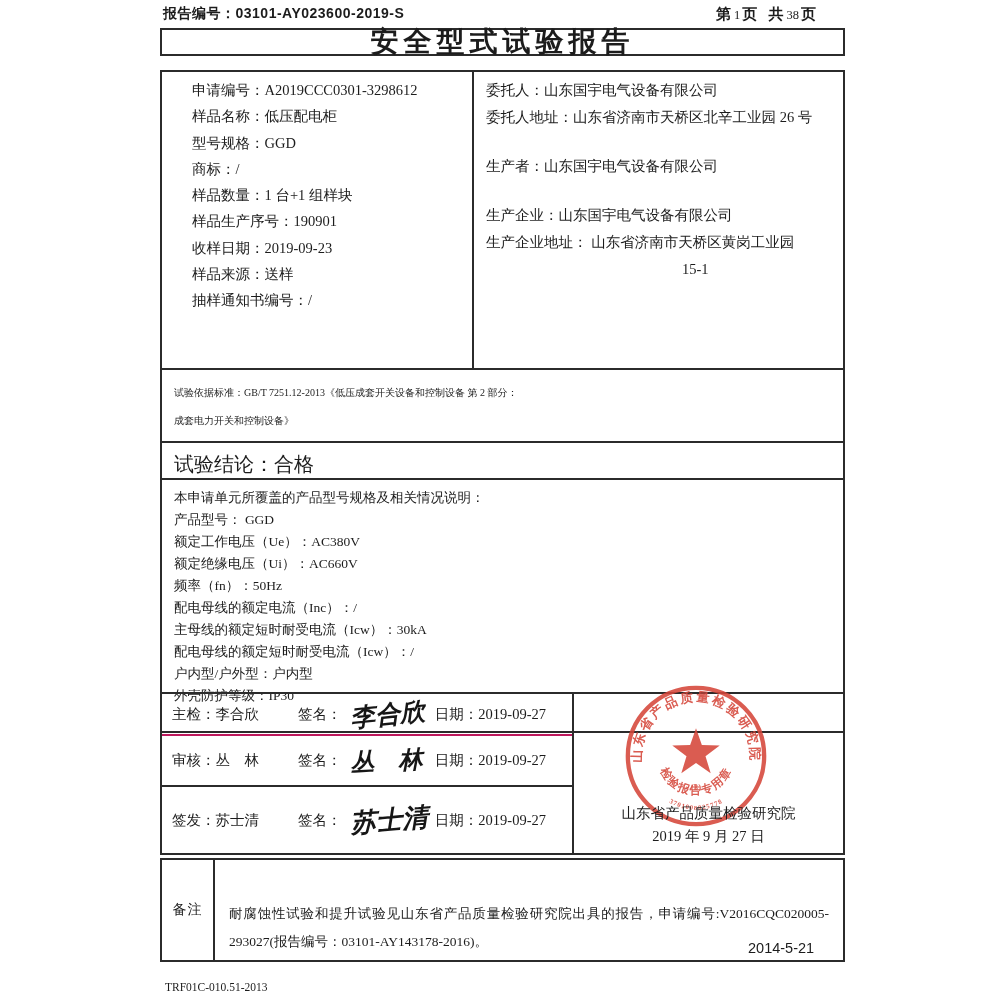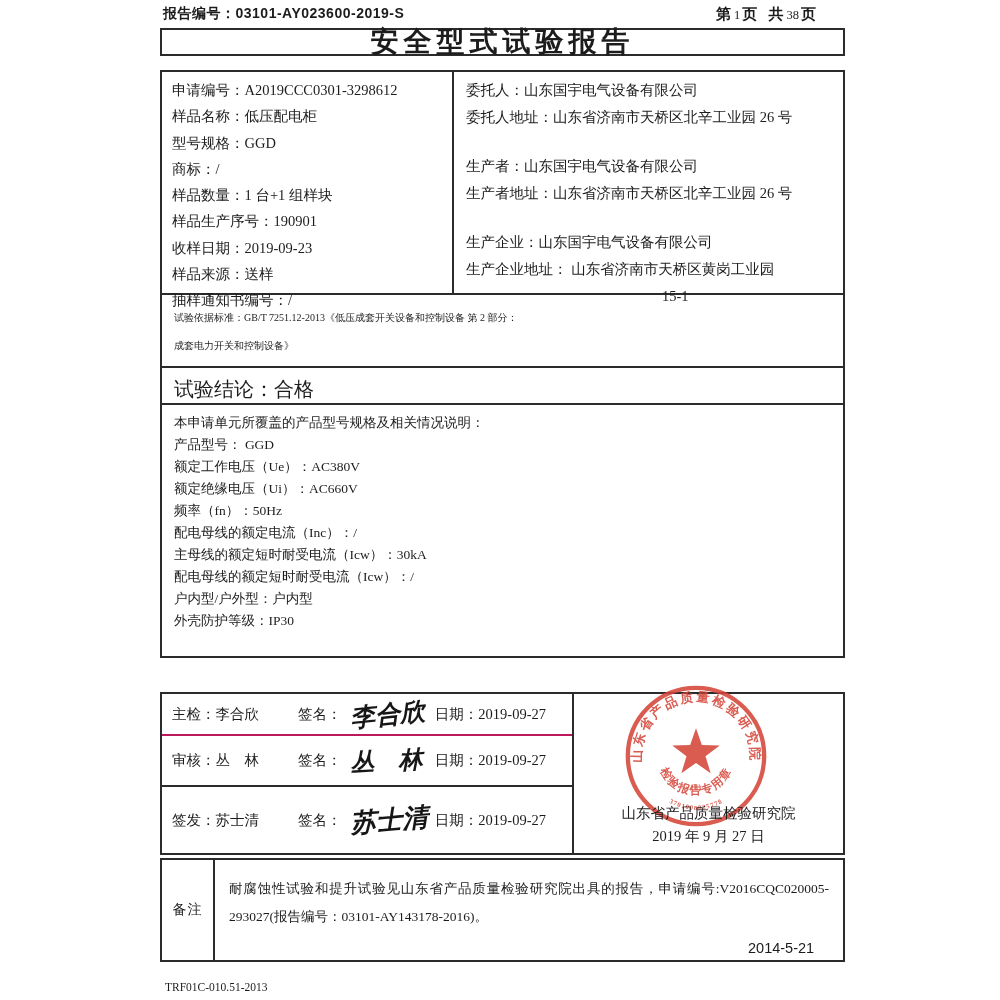--- a/index.html
+++ b/index.html
@@ -38,21 +38,21 @@
   .title-box {
     position: absolute; left: 160px; top: 28px; width: 685px; height: 28px;
     display: flex; align-items: center; justify-content: center;
   }
   .title-box .title-text {
     font-size: 28px; font-weight: bold; letter-spacing: 5px;
   }
 
   
   .main-table { position: absolute; left: 160px; top: 70px; width: 685px; }
-  .row-info { display: flex; height: 221px; }
+  .row-info { display: flex; height: 296px; padding-left: 20px; }
   .info-left {
     width: 292px; border-right: 2px solid #2b2b2b;
     padding: 5px 4px 0 10px; font-size: 14.5px; line-height: 26.3px;
     white-space: nowrap;
   }
   .info-right { flex: 1; padding: 5px 6px 0 12px; font-size: 14.5px; line-height: 27px; white-space: nowrap; }
   .info-group { margin-bottom: 22px; }
   .info-group:last-child { margin-bottom: 0; }
   .addr-cont { padding-left: 196px; }
 
@@ -108,21 +108,21 @@
     display: flex;
   }
   .remark-label {
     width: 53px; border-right: 2px solid #2b2b2b;
     display: flex; align-items: center; justify-content: center;
     font-size: 14px; letter-spacing: 1px;
   }
   .remark-body {
     flex: 1; padding: 15px 14px 14px;
     font-size: 13.5px; line-height: 27.5px;
-    text-align: justify; text-justify: inter-character;
+    text-align: justify; text-justify: inter-character; margin-top: 25px;
   }
 
   
   .footer-left {
     position: absolute; left: 165px; top: 981px;
     font-size: 11.5px; font-family: "Liberation Serif", serif;
   }
   .footer-right {
     position: absolute; left: 748px; top: 940px;
     font-size: 14.5px; font-family: "Liberation Sans", sans-serif;
@@ -155,21 +155,20 @@
         <div>样品来源：送样</div>
         <div>抽样通知书编号：/</div>
       </div>
       <div class="info-right">
         <div class="info-group">
           <div>委托人：山东国宇电气设备有限公司</div>
           <div>委托人地址：山东省济南市天桥区北辛工业园 26 号</div>
         </div>
         <div class="info-group">
           <div>生产者：山东国宇电气设备有限公司</div>
-          <div>生产者地址：山东省济南市天桥区北辛工业园 26 号</div>
         </div>
         <div class="info-group">
           <div>生产企业：山东国宇电气设备有限公司</div>
           <div>生产企业地址： 山东省济南市天桥区黄岗工业园</div>
           <div class="addr-cont">15-1</div>
         </div>
       </div>
     </div>
     <div class="row-standards">
       <div>试验依据标准：GB/T 7251.12-2013《低压成套开关设备和控制设备 第 2 部分：</div>

